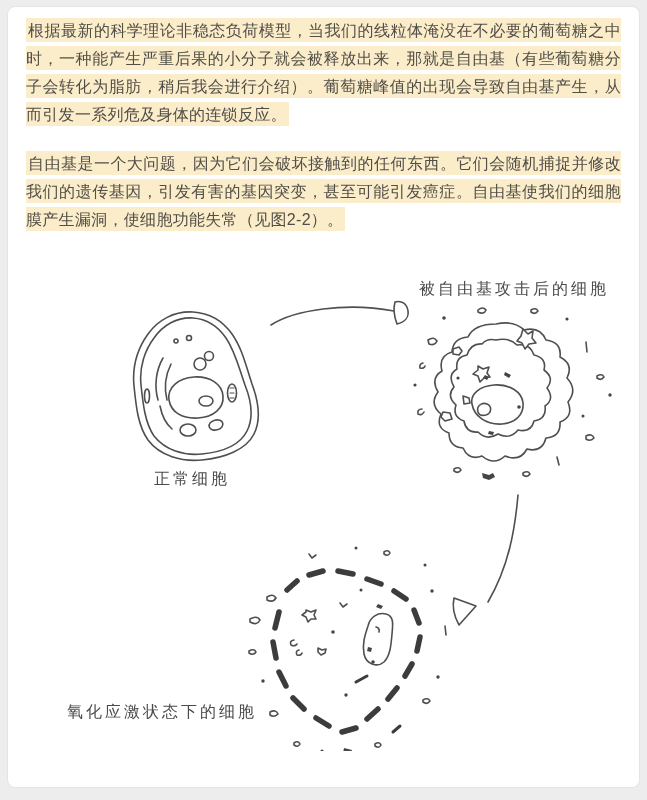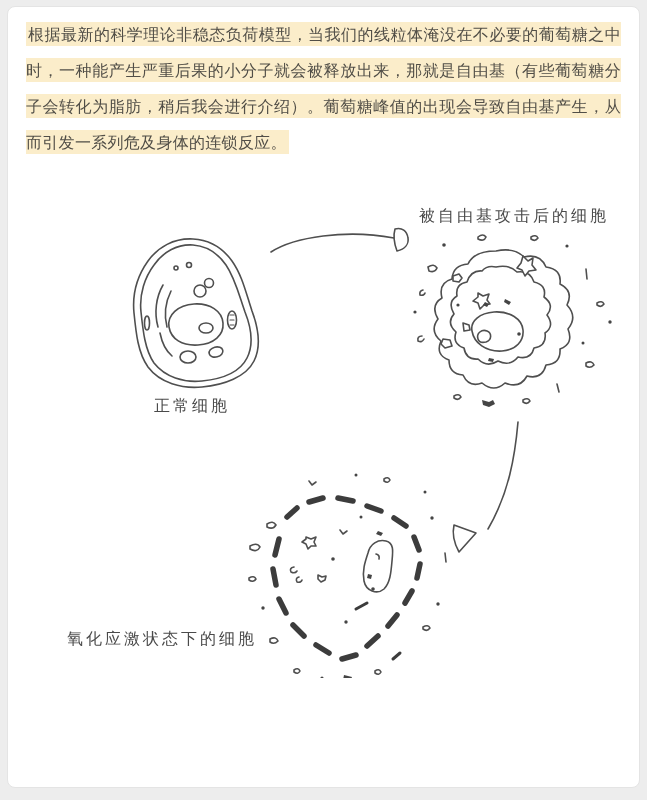--- a/index.html
+++ b/index.html
@@ -15,21 +15,21 @@
     width: 633px;
     height: 782px;
     background: #ffffff;
     border: 1px solid #e4e4e4;
     border-radius: 8px;
     padding: 9px 18px 12px 18px;
     overflow: hidden;
   }
   .para {
     font-size: 16px;
-    line-height: 36px;
+    line-height: 28px;
     letter-spacing: 0.3px;
     color: #514e47;
     text-align: justify;
     margin-bottom: 21px;
   }
   .para mark {
     background: #fbedca;
     color: inherit;
     padding: 3.5px 2px;
   }
@@ -53,20 +53,21 @@
     font-family: "Liberation Sans", "DejaVu Sans", sans-serif;
   }
 </style>
 </head>
 <body>
 
 <div class="page">
 
   <p class="para"><mark>根据最新的科学理论非稳态负荷模型，当我们的线粒体淹没在不必要的葡萄糖之中时，一种能产生严重后果的小分子就会被释放出来，那就是自由基（有些葡萄糖分子会转化为脂肪，稍后我会进行介绍）。葡萄糖峰值的出现会导致自由基产生，从而引发一系列危及身体的连锁反应。</mark></p>
 
+  <p class="para"><mark>自由基是一个大问题，因为它们会破坏接触到的任何东西。它们会随机捕捉并修改我们的遗传基因，引发有害的基因突变，甚至可能引发癌症。自由基使我们的细胞膜产生漏洞，使细胞功能失常（见图2-2）。</mark></p>
 
   <figure>
     <svg class="sketch" width="597" height="497" viewBox="0 0 597 497">
 
       <g>
 
         <path d="M 167,58 C 148,57 132,66 122,80 C 112,94 106,112 108,132
                  C 110,152 112,172 122,186 C 134,202 156,208 176,206
                  C 198,204 220,196 228,180 C 236,164 232,146 226,130
                  C 220,112 216,94 206,80 C 196,66 184,59 167,58 Z"></path>

